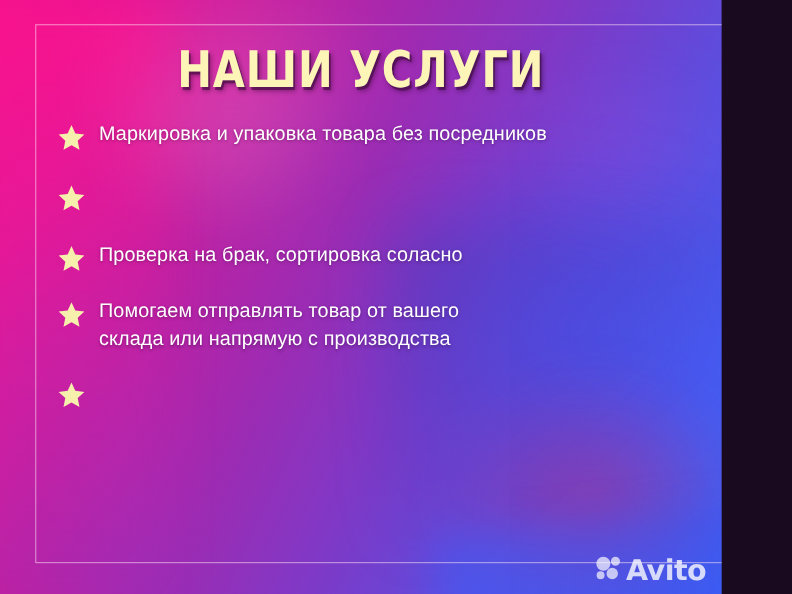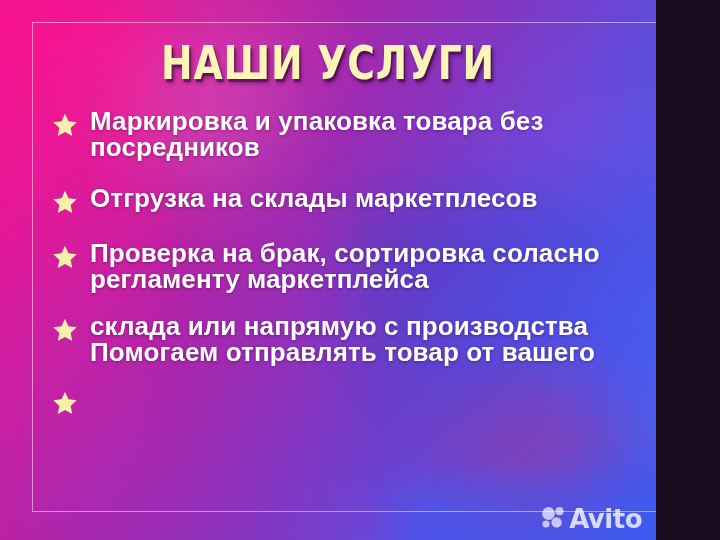--- a/index.html
+++ b/index.html
@@ -126,23 +126,23 @@
     flex: 0 0 auto;
     width: 30px;
     margin-right: 8px;
     margin-top: 4px;
     line-height: 1;
   }
   .item-star svg { display: block; }
   .item-text {
     flex: 1 1 auto;
     color: #ffffff;
-    font-size: 26px;
+    font-size: 18px;
     line-height: 26px;
-    font-weight: 700;
+    font-weight: 400;
     letter-spacing: .1px;
     text-shadow: 0 1px 3px rgba(50,10,60,.45);
   }
   .item-text .ln { display: block; }
 
   
   .item.one-line { margin-bottom: 25px; }
   .item.two-line { margin-bottom: 21px; justify-content: center; }
 
   
@@ -196,46 +196,42 @@
         <span class="ln">Маркировка и упаковка товара без посредников</span>
       </span>
     </div>
 
     <div class="item one-line">
       <span class="item-star">
         <svg width="26" height="26" viewBox="0 0 24 24">
             <polygon points="12,1.6 15.2,8.6 22.8,9.5 17.2,14.7 18.7,22.2 12,18.4 5.3,22.2 6.8,14.7 1.2,9.5 8.8,8.6" fill="#f7f0ac"></polygon>
           </svg>
       </span>
-      <span class="item-text">
-        <span class="ln">Отгрузка на склады маркетплесов</span>
-      </span>
     </div>
 
     <div class="item two-line">
       <span class="item-star">
         <svg width="26" height="26" viewBox="0 0 24 24">
             <polygon points="12,1.6 15.2,8.6 22.8,9.5 17.2,14.7 18.7,22.2 12,18.4 5.3,22.2 6.8,14.7 1.2,9.5 8.8,8.6" fill="#f7f0ac"></polygon>
           </svg>
       </span>
       <span class="item-text">
         <span class="ln">Проверка на брак, сортировка соласно</span>
-        <span class="ln">регламенту маркетплейса</span>
       </span>
     </div>
 
     <div class="item two-line">
       <span class="item-star">
         <svg width="26" height="26" viewBox="0 0 24 24">
             <polygon points="12,1.6 15.2,8.6 22.8,9.5 17.2,14.7 18.7,22.2 12,18.4 5.3,22.2 6.8,14.7 1.2,9.5 8.8,8.6" fill="#f7f0ac"></polygon>
           </svg>
       </span>
       <span class="item-text">
+        <span class="ln">Помогаем отправлять товар от вашего</span>
         <span class="ln">склада или напрямую с производства</span>
-        <span class="ln">Помогаем отправлять товар от вашего</span>
       </span>
     </div>
 
 
     <div class="item one-line">
       <span class="item-star">
         <svg width="26" height="26" viewBox="0 0 24 24">
             <polygon points="12,1.6 15.2,8.6 22.8,9.5 17.2,14.7 18.7,22.2 12,18.4 5.3,22.2 6.8,14.7 1.2,9.5 8.8,8.6" fill="#f7f0ac"></polygon>
           </svg>
       </span>

